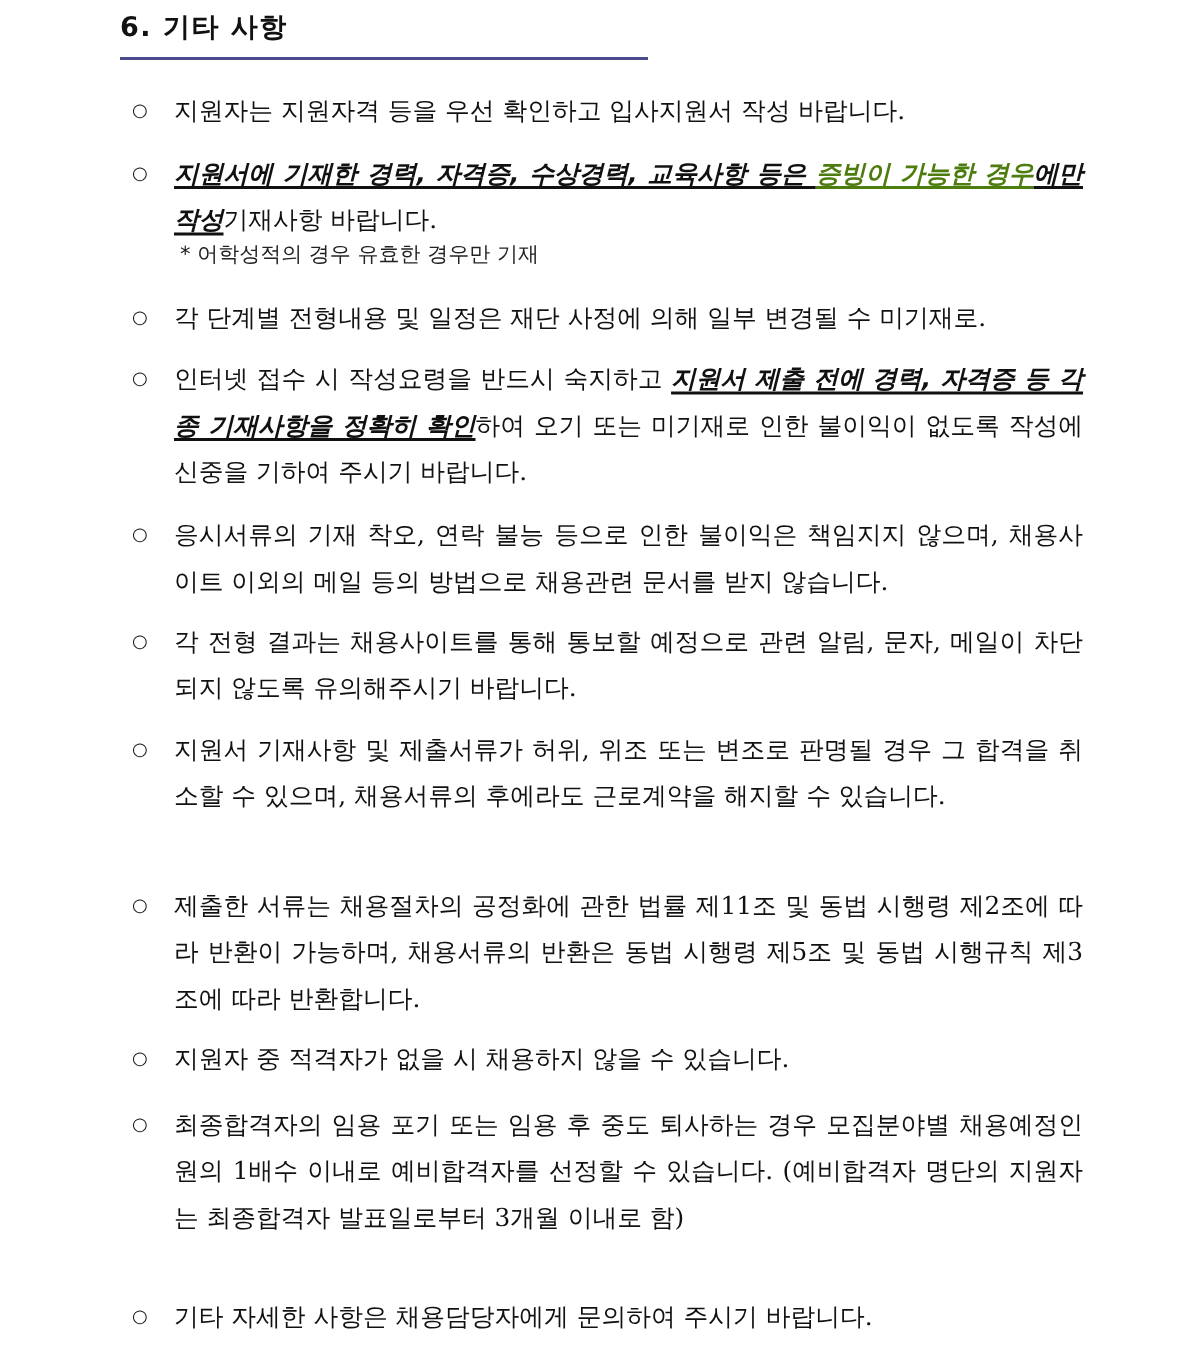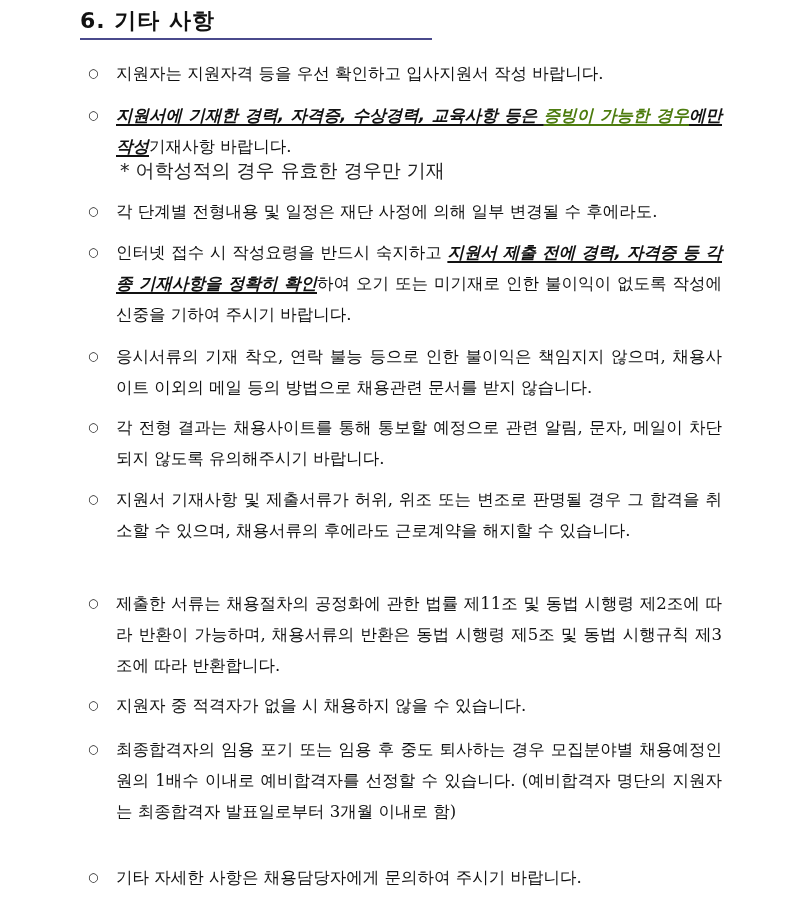--- a/index.html
+++ b/index.html
@@ -22,21 +22,21 @@
       width: 352px;
       height: 34px;
       border-bottom: 2px solid #4a4a8c;
     }
     .heading-text {
       position: absolute;
       left: 0px;
       top: 2px;
       font-family: "DejaVu Sans", "Liberation Sans", sans-serif;
       font-weight: bold;
-      font-size: 22px;
+      font-size: 18px;
       color: #111111;
       letter-spacing: 1px;
     }
     .item {
       position: absolute;
       left: 88px;
       width: 634px;
       font-size: 16.5px;
       line-height: 31px;
     }
@@ -61,21 +61,21 @@
       text-decoration-thickness: 2px;
       text-underline-offset: 3px;
       font-style: italic;
     }
     .blue { color: #4d7c0f; }
     .note {
       position: absolute;
       left: 120px;
       top: 160px;
       font-family: "DejaVu Sans", sans-serif;
-      font-size: 19px;
+      font-size: 14px;
       line-height: 20px;
       color: #222;
     }
   </style>
 </head>
 <body>
 
 <div class="heading">
   <span class="heading-text">6. 기타 사항</span>
 </div>
@@ -86,21 +86,21 @@
 </div>
 
 <div class="item" style="top:100px;">
   <span class="bullet">○</span>
   <div class="body"><span class="b">지원서에 기재한 경력, 자격증, 수상경력, 교육사항 등은 </span><span class="b blue">증빙이 가능한 경우</span><span class="b">에만 작성</span><span>기재사항 바랍니다.</span></div>
 </div>
 <div class="note">* 어학성적의 경우 유효한 경우만 기재</div>
 
 <div class="item" style="top:196px;">
   <span class="bullet">○</span>
-  <div class="body">각 단계별 전형내용 및 일정은 재단 사정에 의해 일부 변경될 수 후에라도.</div>
+  <div class="body">각 단계별 전형내용 및 일정은 재단 사정에 의해 일부 변경될 수 미기재로.</div>
 </div>
 
 <div class="item" style="top:237px;">
   <span class="bullet">○</span>
   <div class="body"><span>인터넷 접수 시 작성요령을 반드시 숙지하고 </span><span class="b">지원서 제출 전에 경력, 자격증 등 각종 기재사항을 정확히 확인</span><span>하여 오기 또는 미기재로 인한 불이익이 없도록 작성에 신중을 기하여 주시기 바랍니다.</span></div>
 </div>
 
 <div class="item" style="top:341px;">
   <span class="bullet">○</span>
   <div class="body">응시서류의 기재 착오, 연락 불능 등으로 인한 불이익은 책임지지 않으며, 채용사이트 이외의 메일 등의 방법으로 채용관련 문서를 받지 않습니다.</div>

